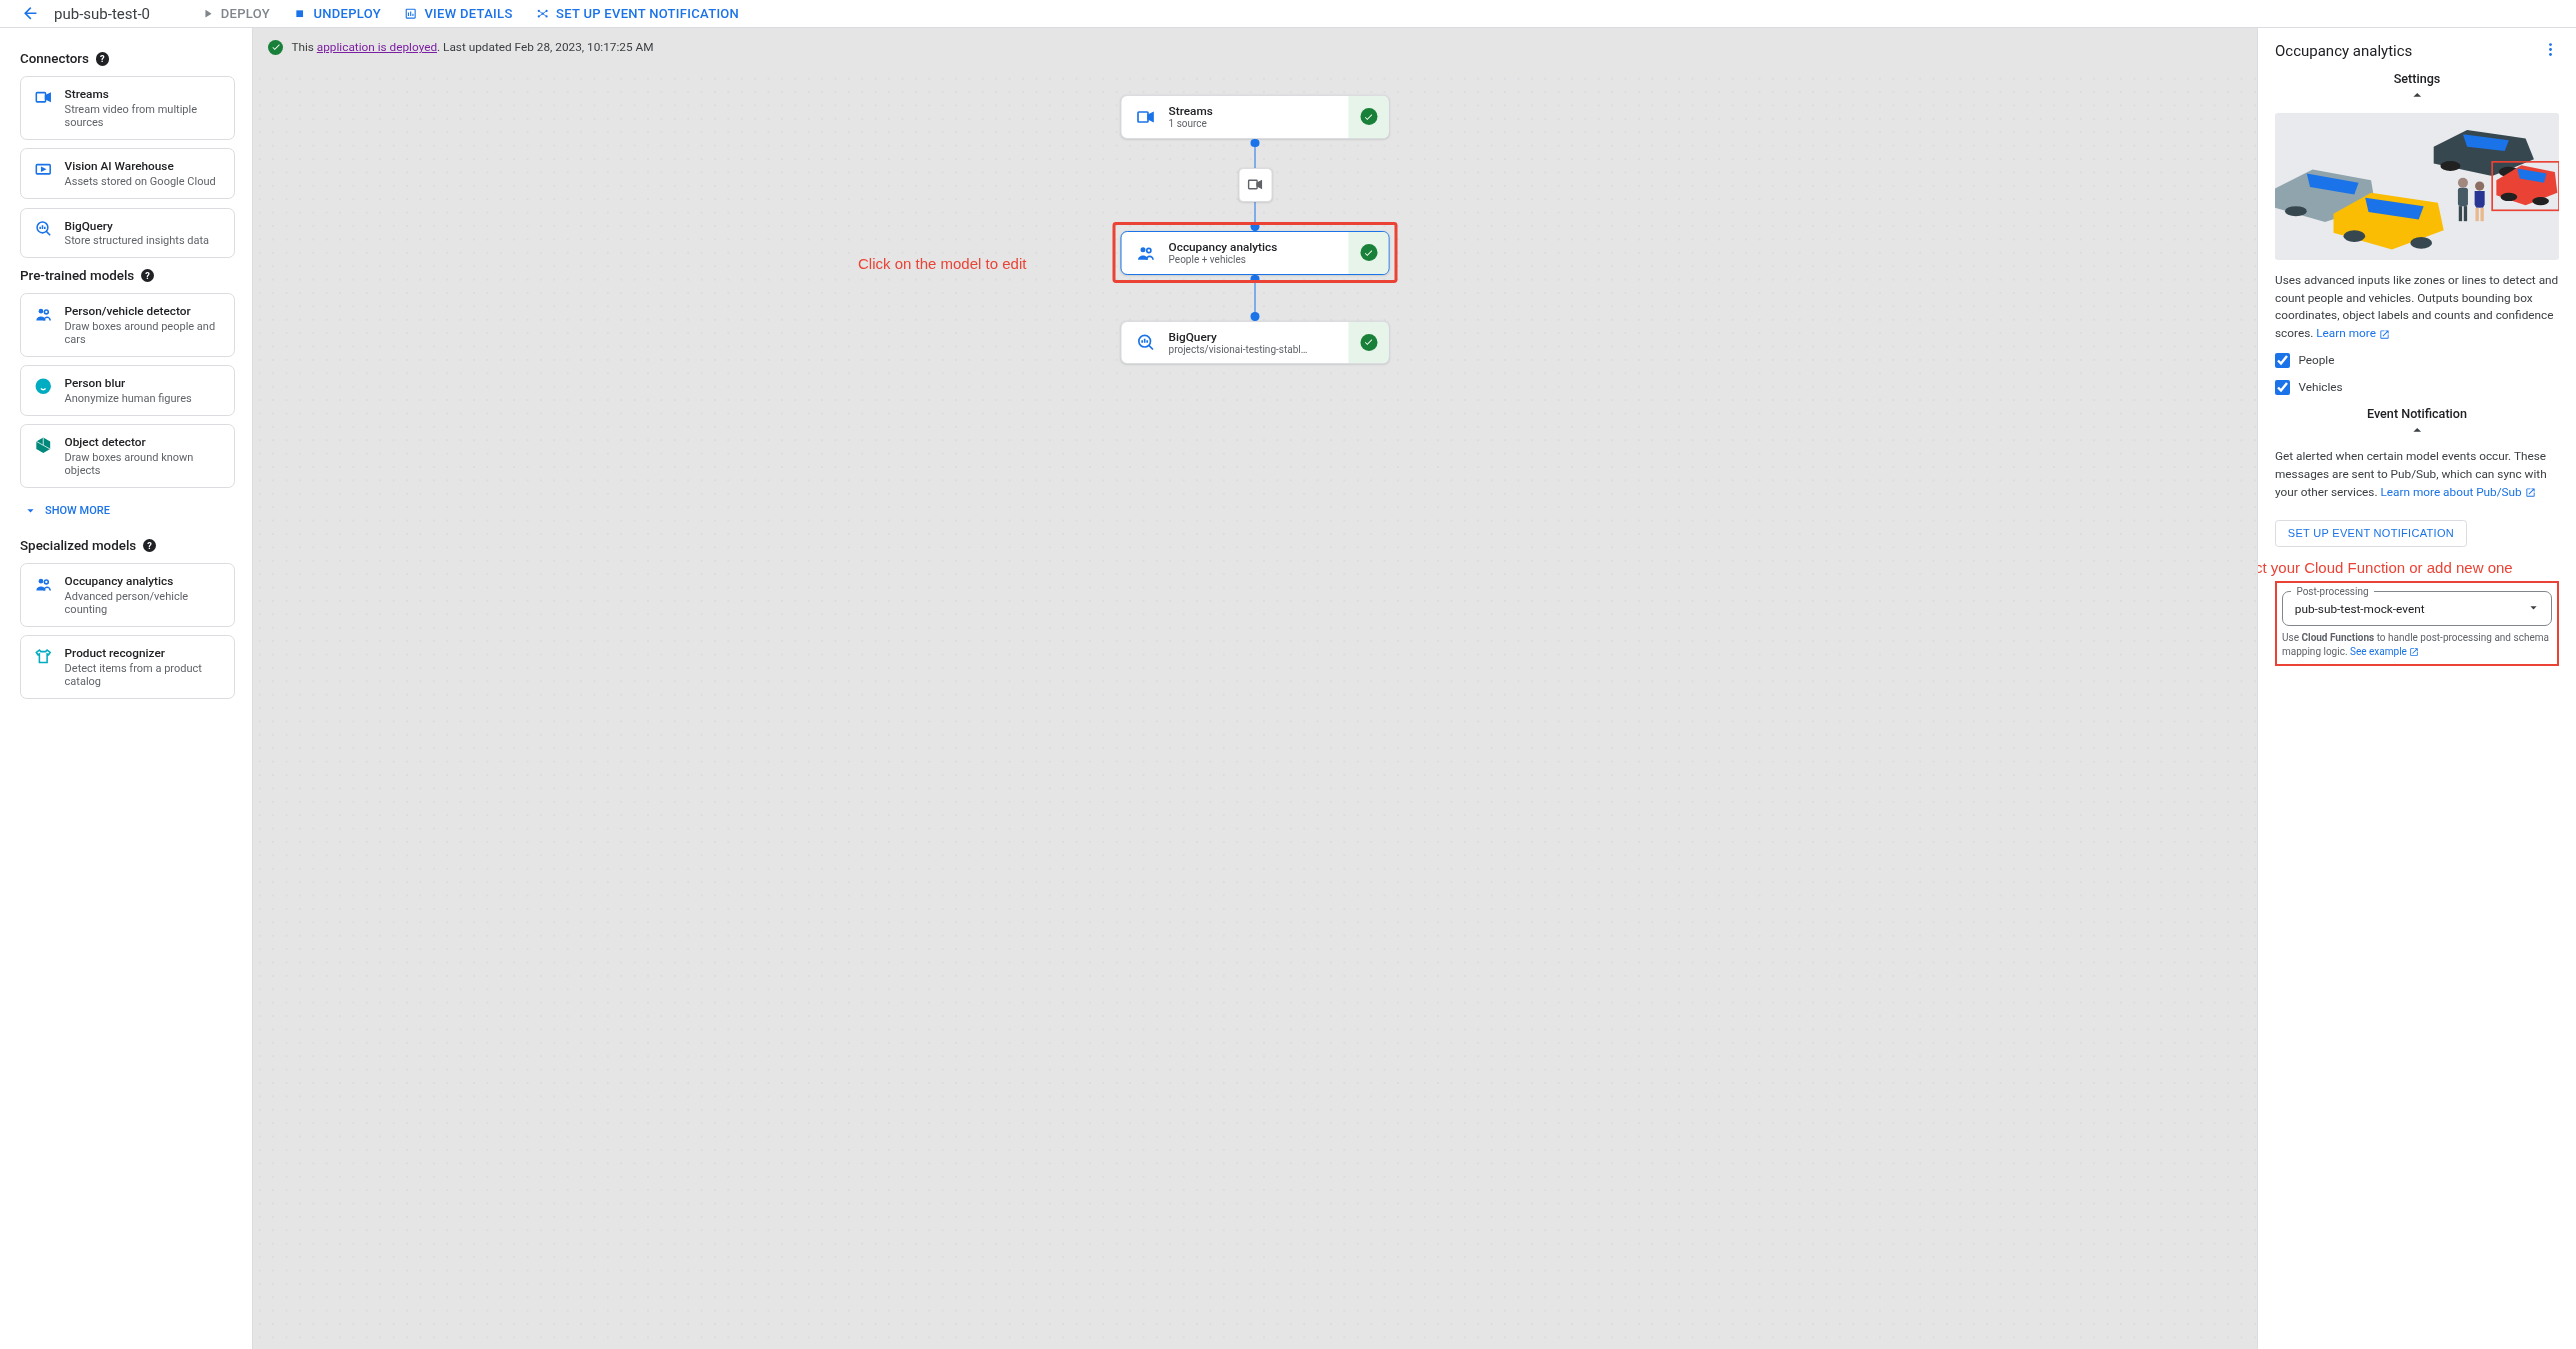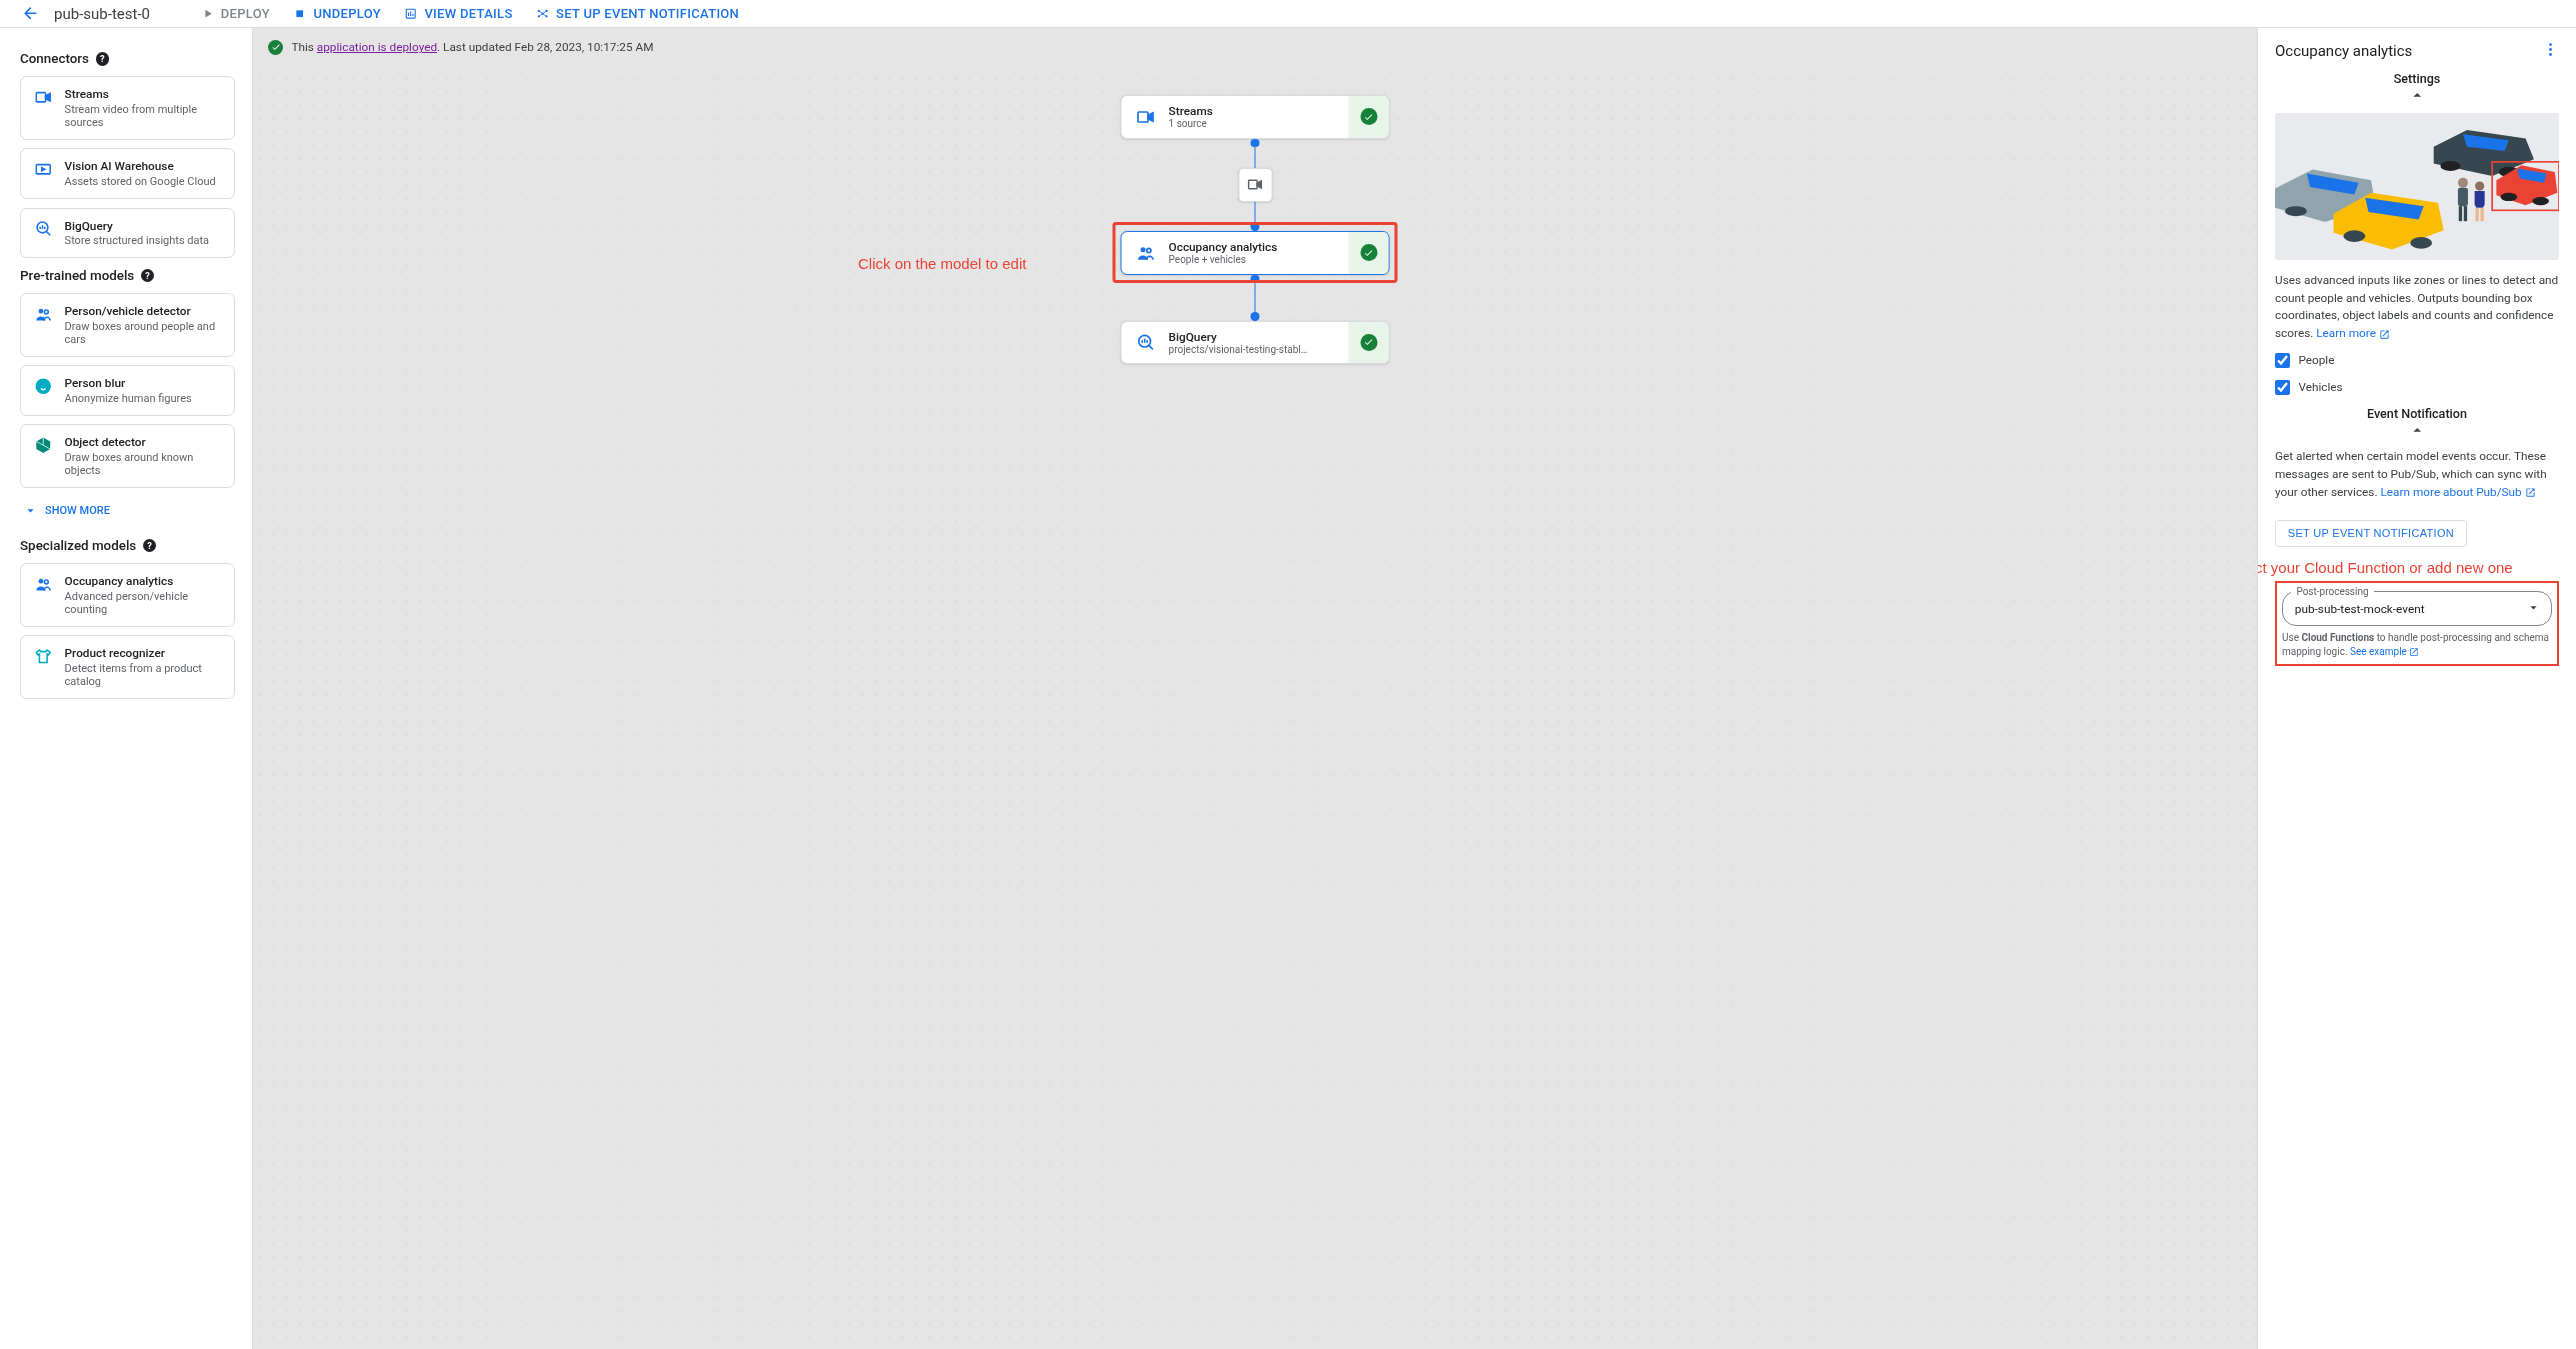--- a/index.html
+++ b/index.html
@@ -64,21 +64,21 @@
 .rpanel-title { font-size: 15px; font-weight: 400; color: #202124; }
 .more-btn { color: #1a73e8; cursor: pointer; }
 .section-head { display: flex; align-items: center; justify-content: space-between; margin: 10px 0 8.4px; flex-direction: column; }
 .section-head h3 { font-size: 12.6px; font-weight: 500; color: #202124; }
 .illus { width: 100%; height: 147px; background: linear-gradient(#e8eaed,#e8eaed); border-radius: 3.4px; margin-bottom: 11.8px; position: relative; overflow: hidden; }
 .desc-text { font-size: 11.8px; color: #3c4043; line-height: 1.5; margin-bottom: 10px; }
 .link { color: #1a73e8; text-decoration: none; }
 .checkbox-row { display: flex; gap: 8.4px; margin: 6.7px 0 11.8px; font-size: 11.8px; color: #3c4043; }
 .checkbox-row input { width: 15px; height: 15px; accent-color: #1a73e8; }
 .event-btn { border: 0.8px solid #dadce0; background: #fff; color: #1a73e8; font-size: 11px; font-weight: 500; letter-spacing: 0.3px; padding: 6.7px 11.8px; border-radius: 3.4px; cursor: pointer; margin: 8.4px 0 13.4px; }
-.field-wrap { position: relative; border: 0.8px solid #80868b; border-radius: 14px; padding: 10px 11.8px 8.4px; margin-bottom: 5px; }
+.field-wrap { position: relative; border: 0.8px solid #80868b; border-radius: 7px; padding: 10px 11.8px 8.4px; margin-bottom: 5px; }
 .field-wrap .float-label { position: absolute; top: -6.7px; left: 8.4px; background: #fff; padding: 0 5px; font-size: 10px; color: #5f6368; }
 .field-wrap .value { font-size: 11.8px; color: #202124; }
 .field-wrap .dd { position: absolute; right: 10px; top: 50%; transform: translateY(-50%); }
 .helper-text { font-size: 10px; color: #5f6368; line-height: 1.4; }
 .ext-icon { display: inline-block; vertical-align: middle; }
 .annot-r { position: absolute; color: #ea4335; font-size: 15px; font-family: Arial; }
 </style>
 </head>
 <body>
 

